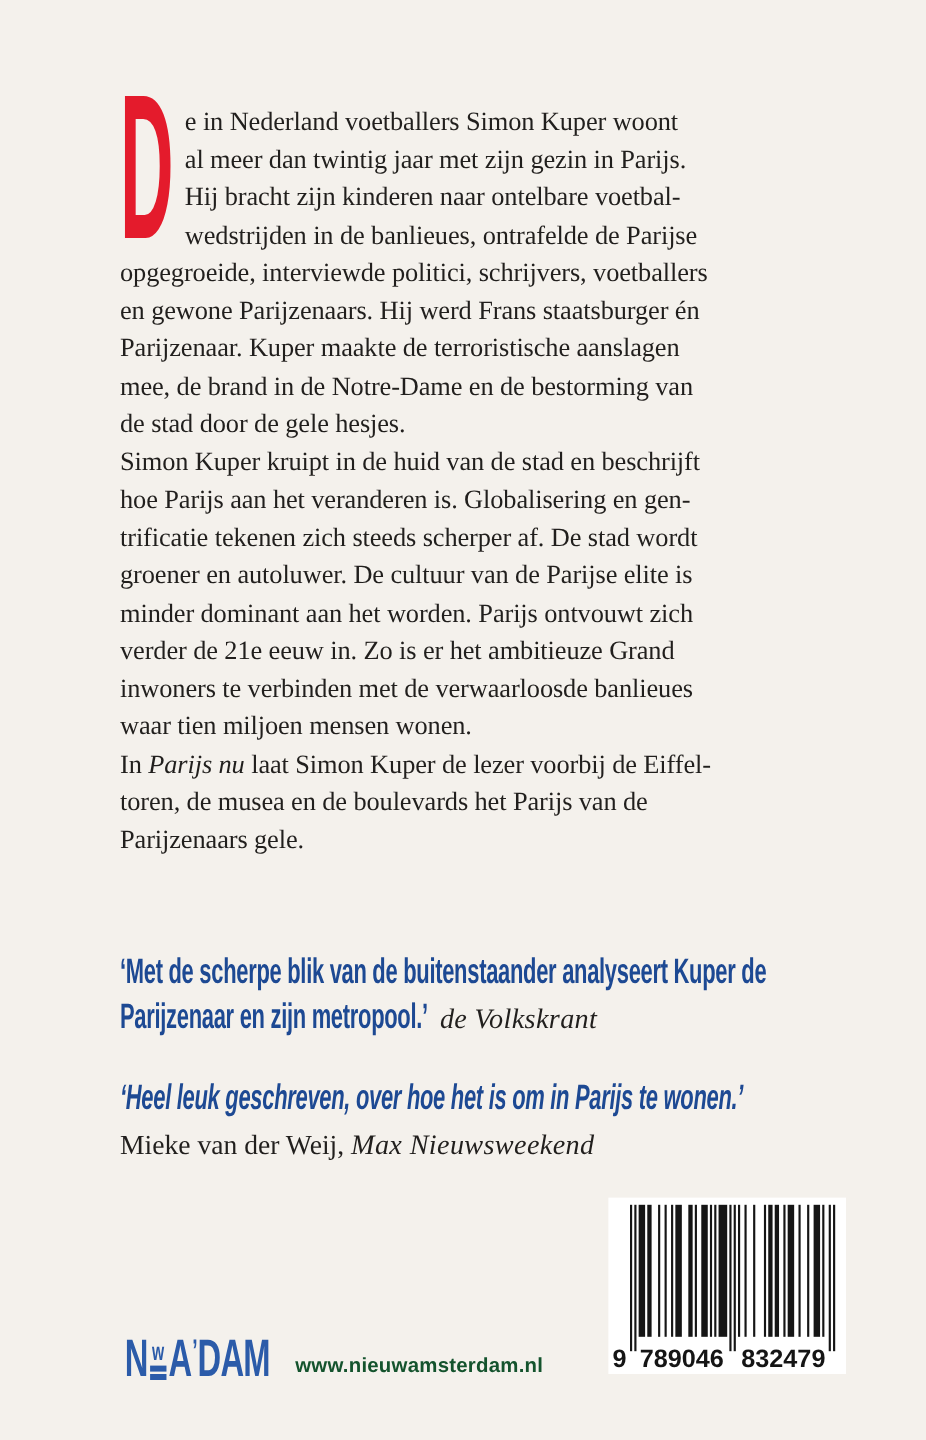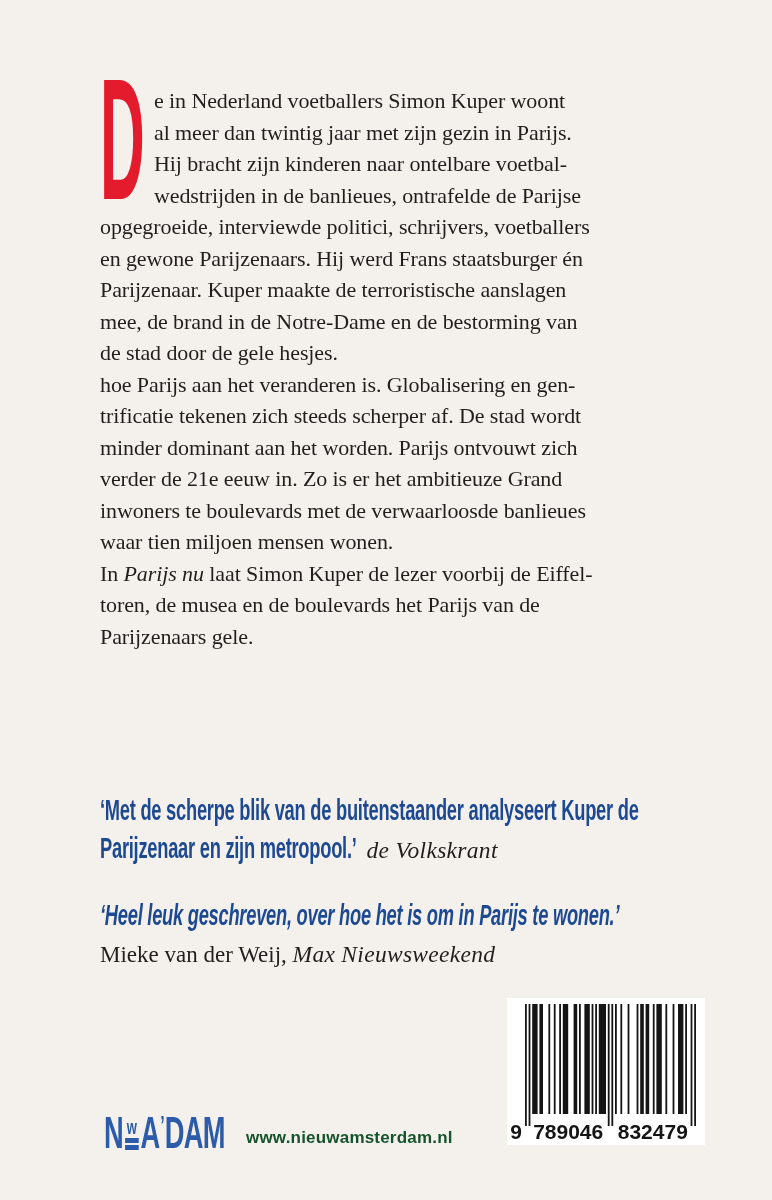--- a/index.html
+++ b/index.html
@@ -70,25 +70,27 @@
   <div class="blurb" id="blurb-lines">
       <div class="bline ind"><span>e in Nederland voetballers Simon Kuper woont</span></div>
       <div class="bline ind"><span>al meer dan twintig jaar met zijn gezin in Parijs.</span></div>
       <div class="bline ind"><span>Hij bracht zijn kinderen naar ontelbare voetbal-</span></div>
       <div class="bline ind"><span>wedstrijden in de banlieues, ontrafelde de Parijse</span></div>
       <div class="bline"><span>opgegroeide, interviewde politici, schrijvers, voetballers</span></div>
       <div class="bline"><span>en gewone Parijzenaars. Hij werd Frans staatsburger én</span></div>
       <div class="bline"><span>Parijzenaar. Kuper maakte de terroristische aanslagen</span></div>
       <div class="bline"><span>mee, de brand in de Notre-Dame en de bestorming van</span></div>
       <div class="bline"><span>de stad door de gele hesjes.</span></div>
+      <div class="bline"><span>Simon Kuper kruipt in de huid van de stad en beschrijft</span></div>
       <div class="bline"><span>hoe Parijs aan het veranderen is. Globalisering en gen-</span></div>
       <div class="bline"><span>trificatie tekenen zich steeds scherper af. De stad wordt</span></div>
+      <div class="bline"><span>groener en autoluwer. De cultuur van de Parijse elite is</span></div>
       <div class="bline"><span>minder dominant aan het worden. Parijs ontvouwt zich</span></div>
       <div class="bline"><span>verder de 21e eeuw in. Zo is er het ambitieuze Grand</span></div>
-      <div class="bline"><span>inwoners te boulevards met de verwaarloosde banlieues</span></div>
+      <div class="bline"><span>inwoners te verbinden met de verwaarloosde banlieues</span></div>
       <div class="bline"><span>waar tien miljoen mensen wonen.</span></div>
       <div class="bline"><span>In </span><span class="it">Parijs nu</span><span> laat Simon Kuper de lezer voorbij de Eiffel-</span></div>
       <div class="bline"><span>toren, de musea en de boulevards het Parijs van de</span></div>
       <div class="bline"><span>Parijzenaars gele.</span></div>
     </div>
 
   <div class="quotes" id="quotes">
       <div class="quote-block">
         <div class="qline"><span class="qwrap" style="width: 538.586px;"><span class="qtext">‘Met de scherpe blik van de buitenstaander analyseert Kuper de</span></span></div>
         <div class="qline"><span class="qwrap" style="width: 256.564px;"><span class="qtext">Parijzenaar en zijn metropool.’</span></span><span class="src-name src-inline">de Volkskrant</span></div>

